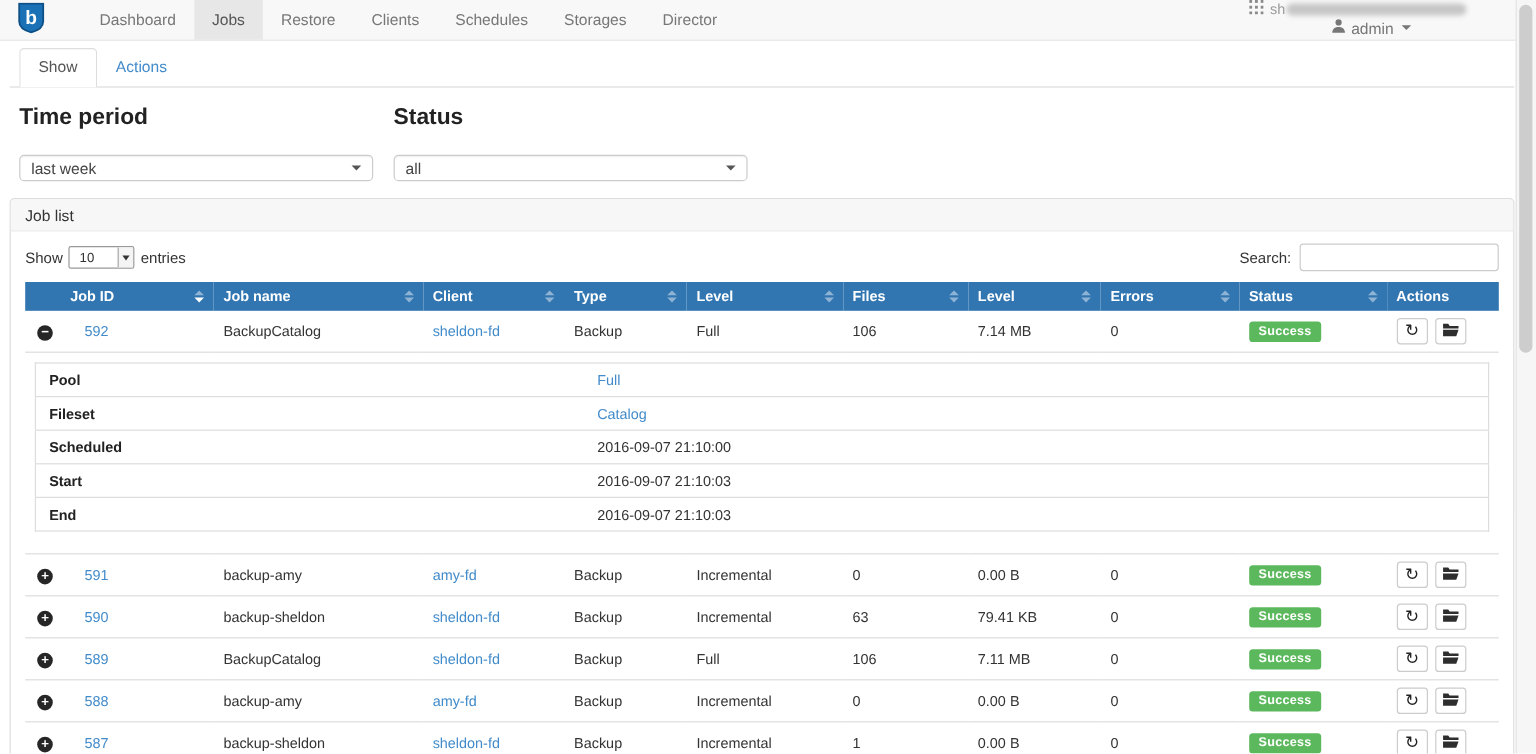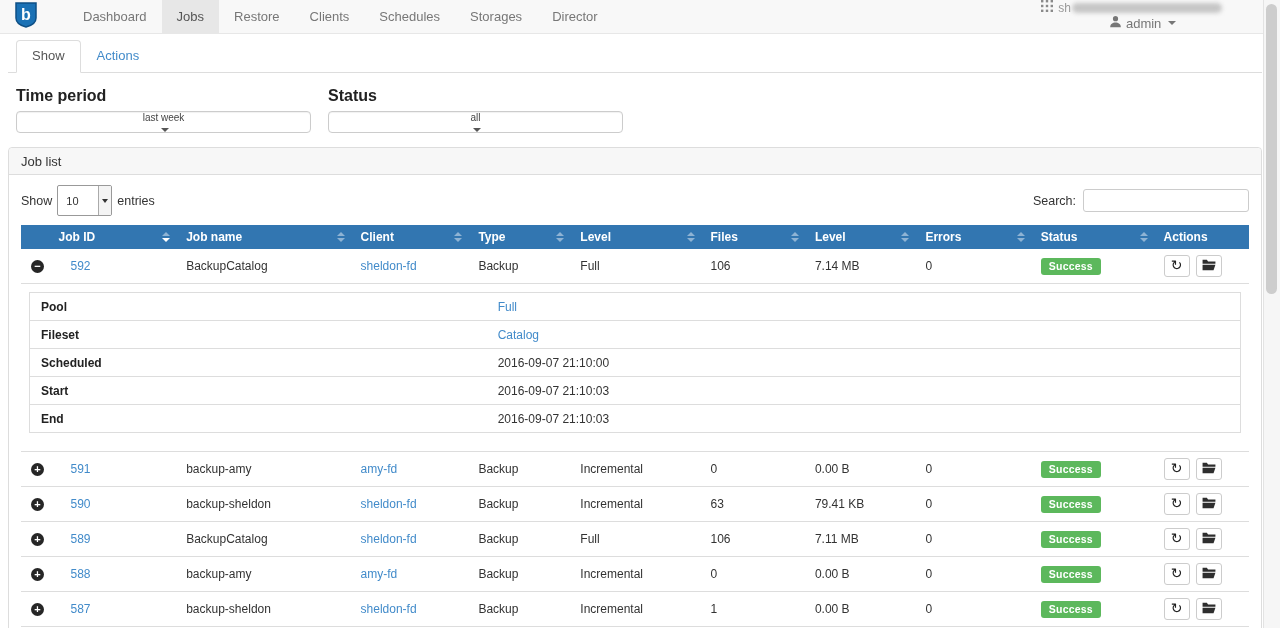--- a/index.html
+++ b/index.html
@@ -44,46 +44,45 @@
   .tab-link {
     padding:7px 15px; font-size:13px; color:#428bca; cursor:pointer;
     border:1px solid transparent; border-radius:4px 4px 0 0; margin-bottom:-1px;
     text-decoration:none;
   }
   .tab-link.active { background:#fff; border-color:#ddd #ddd #fff; color:#555; }
 
   
   .filters { display:flex; margin:14px 16px 0; gap:17px; }
   .filter { width:295px; }
-  .filter .flabel { font-weight:bold; font-size:16px; display:block; margin-bottom:6px; color:#222; }
+  .filter .flabel { font-weight:bold; font-size:19px; display:block; margin-bottom:20px; color:#222; }
   .select {
     height:22px; border:1px solid #ccc; border-radius:4px; background:#fff;
     display:flex; align-items:center; justify-content:space-between;
-    padding:0 9px; font-size:10px; color:#444; cursor:pointer;
+    padding:0 9px; font-size:13px; color:#444; cursor:pointer;
     box-shadow:inset 0 1px 1px rgba(0,0,0,.06);
-    flex-direction:column;
   }
   .select .caret-down { border-top-color:#555; }
 
   
   .panel { margin:14px 8px 0; border:1px solid #ddd; border-radius:4px; }
   .panel-heading {
     background:#f7f7f7; padding:6px 12px; border-bottom:1px solid #ddd;
     border-radius:4px 4px 0 0; font-size:13px; color:#333; height:27px;
   }
   .panel-body { padding:10px 12px 0; }
 
   .controls-row {
     display:flex; justify-content:space-between; align-items:center;
     margin-bottom:9px; font-size:12.5px; color:#333;
   }
   .length { display:flex; align-items:center; }
   .mini-select {
     display:inline-flex; align-items:stretch; border:1px solid #999; border-radius:2px;
-    height:31px; margin:0 5px; width:55px; background:#fff; cursor:pointer; overflow:hidden;
+    height:19px; margin:0 5px; width:55px; background:#fff; cursor:pointer; overflow:hidden;
   }
   .mini-select .val { flex:1; display:flex; align-items:center; padding-left:8px; font-size:11px; color:#333; }
   .mini-caret {
     width:13px; border-left:1px solid #aaa; display:flex; align-items:center; justify-content:center;
     background:#f4f4f4;
   }
   .mini-caret .caret-down { border-top-color:#333; margin-left:0; border-left-width:3px; border-right-width:3px; border-top-width:4px; }
   .search { display:flex; align-items:center; }
   .search .slabel { margin-right:7px; color:#333; font-size:12.5px; }
   .search input {

